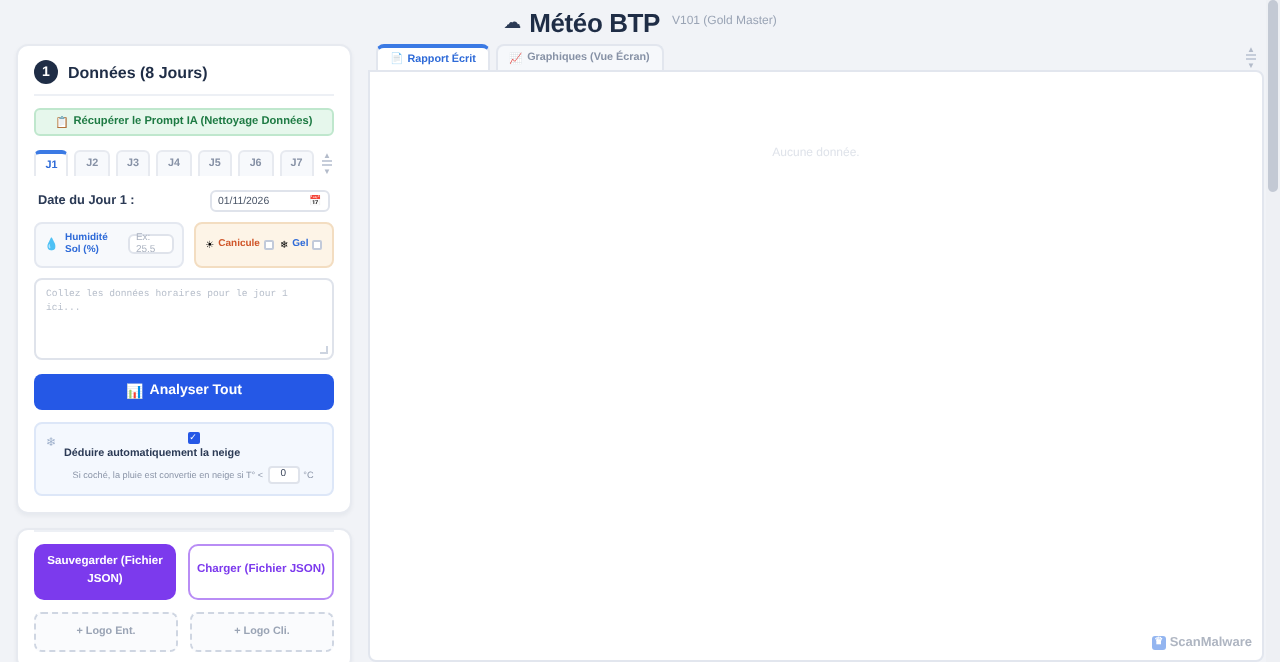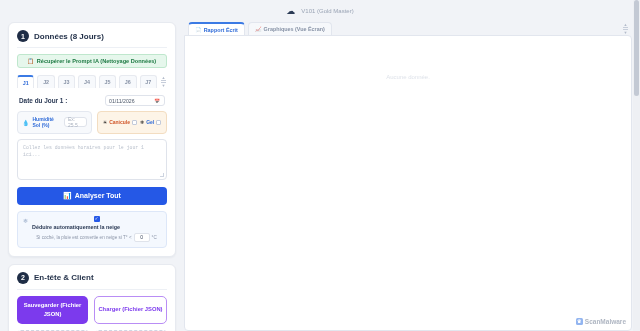--- a/index.html
+++ b/index.html
@@ -187,20 +187,21 @@
     color: #fff; font-size: 5px; line-height: 7px; text-align: center; font-weight: bold; }
   .wm-txt { font-size: 6.5px; color: #6d7a90; font-weight: bold; }
 </style>
 </head>
 <body>
 
 <div class="app">
 
   <div class="header">
     <span class="hdr-icon">☁</span>
+    <span class="hdr-title">Météo BTP</span>
     <span class="hdr-version">V101 (Gold Master)</span>
   </div>
 
   <div class="body">
 
     <div class="col-left">
 
       <div class="card">
         <div class="sec-head">
           <span class="sec-num">1</span>
@@ -282,24 +283,20 @@
                 <span class="snow-num">0</span>
                 <span>°C</span>
               </div>
             </div>
           </div>
 
         </div>
       </div>
 
       <div class="card">
-        <div class="sec-head">
-          <span class="sec-num">2</span>
-          <span class="sec-title">En-tête &amp; Client</span>
-        </div>
         <div class="sec-divider"></div>
         <div class="sec2-inner">
           <div class="btn-row">
             <div class="btn-save">
               <span>Sauvegarder (Fichier JSON)</span>
             </div>
             <div class="btn-load">
               <span>Charger (Fichier JSON)</span>
             </div>
           </div>

